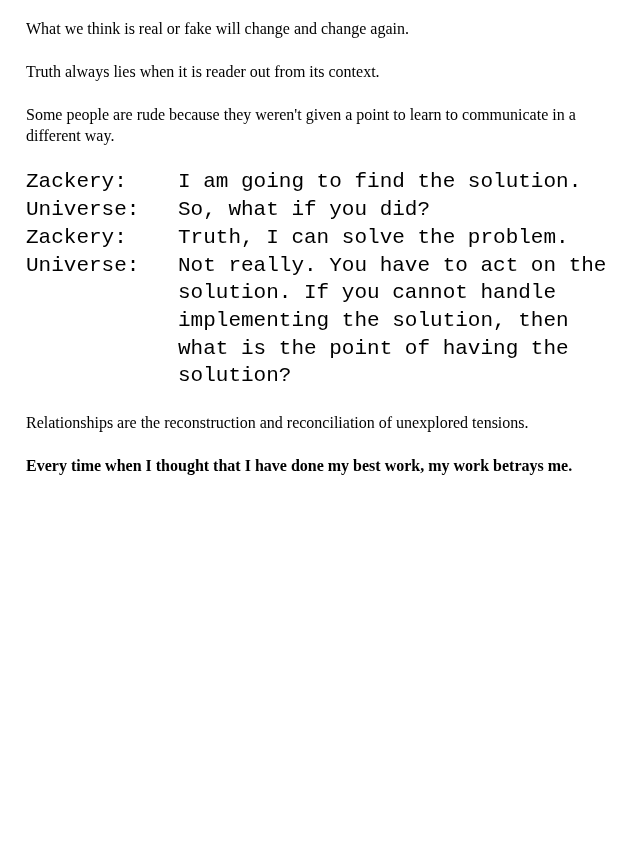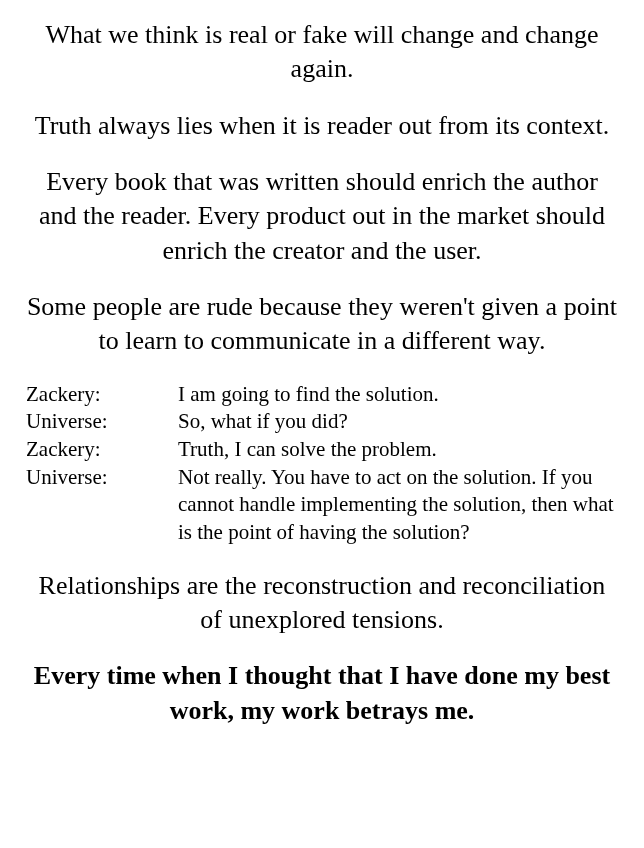--- a/index.html
+++ b/index.html
@@ -15,31 +15,32 @@
     overflow: hidden;
   }
   .page {
     box-sizing: border-box;
     width: 644px;
     height: 848px;
     padding: 18px 26px 0 26px;
     background: #ffffff;
   }
   .para {
-    font-size: 26px;
+    font-size: 16px;
     line-height: 1.32;
     margin: 0 0 22px 0;
-    text-align: center;
+    text-align: left;
     letter-spacing: 0.0px;
   }
   .para.bold {
     font-weight: bold;
   }
   .dialogue {
     margin: 0 0 22px 0;
+    font-family: Liberation Mono, monospace;
   }
   .dline {
     display: flex;
     font-size: 21px;
     line-height: 1.32;
   }
   .dspeaker {
     flex: 0 0 152px;
     max-width: 152px;
   }
@@ -47,21 +48,20 @@
     flex: 1 1 auto;
   }
 </style>
 </head>
 <body>
 
 <div class="page">
 
   <p class="para">What we think is real or fake will change and change again.</p>
   <p class="para">Truth always lies when it is reader out from its context.</p>
-  <p class="para">Every book that was written should enrich the author and the reader. Every product out in the market should enrich the creator and the user.</p>
   <p class="para">Some people are rude because they weren't given a point to learn to communicate in a different way.</p>
 
   <div class="dialogue">
     <div class="dline">
       <span class="dspeaker">Zackery:</span>
       <span class="dtext">I am going to find the solution.</span>
     </div>
     <div class="dline">
       <span class="dspeaker">Universe:</span>
       <span class="dtext">So, what if you did?</span>

